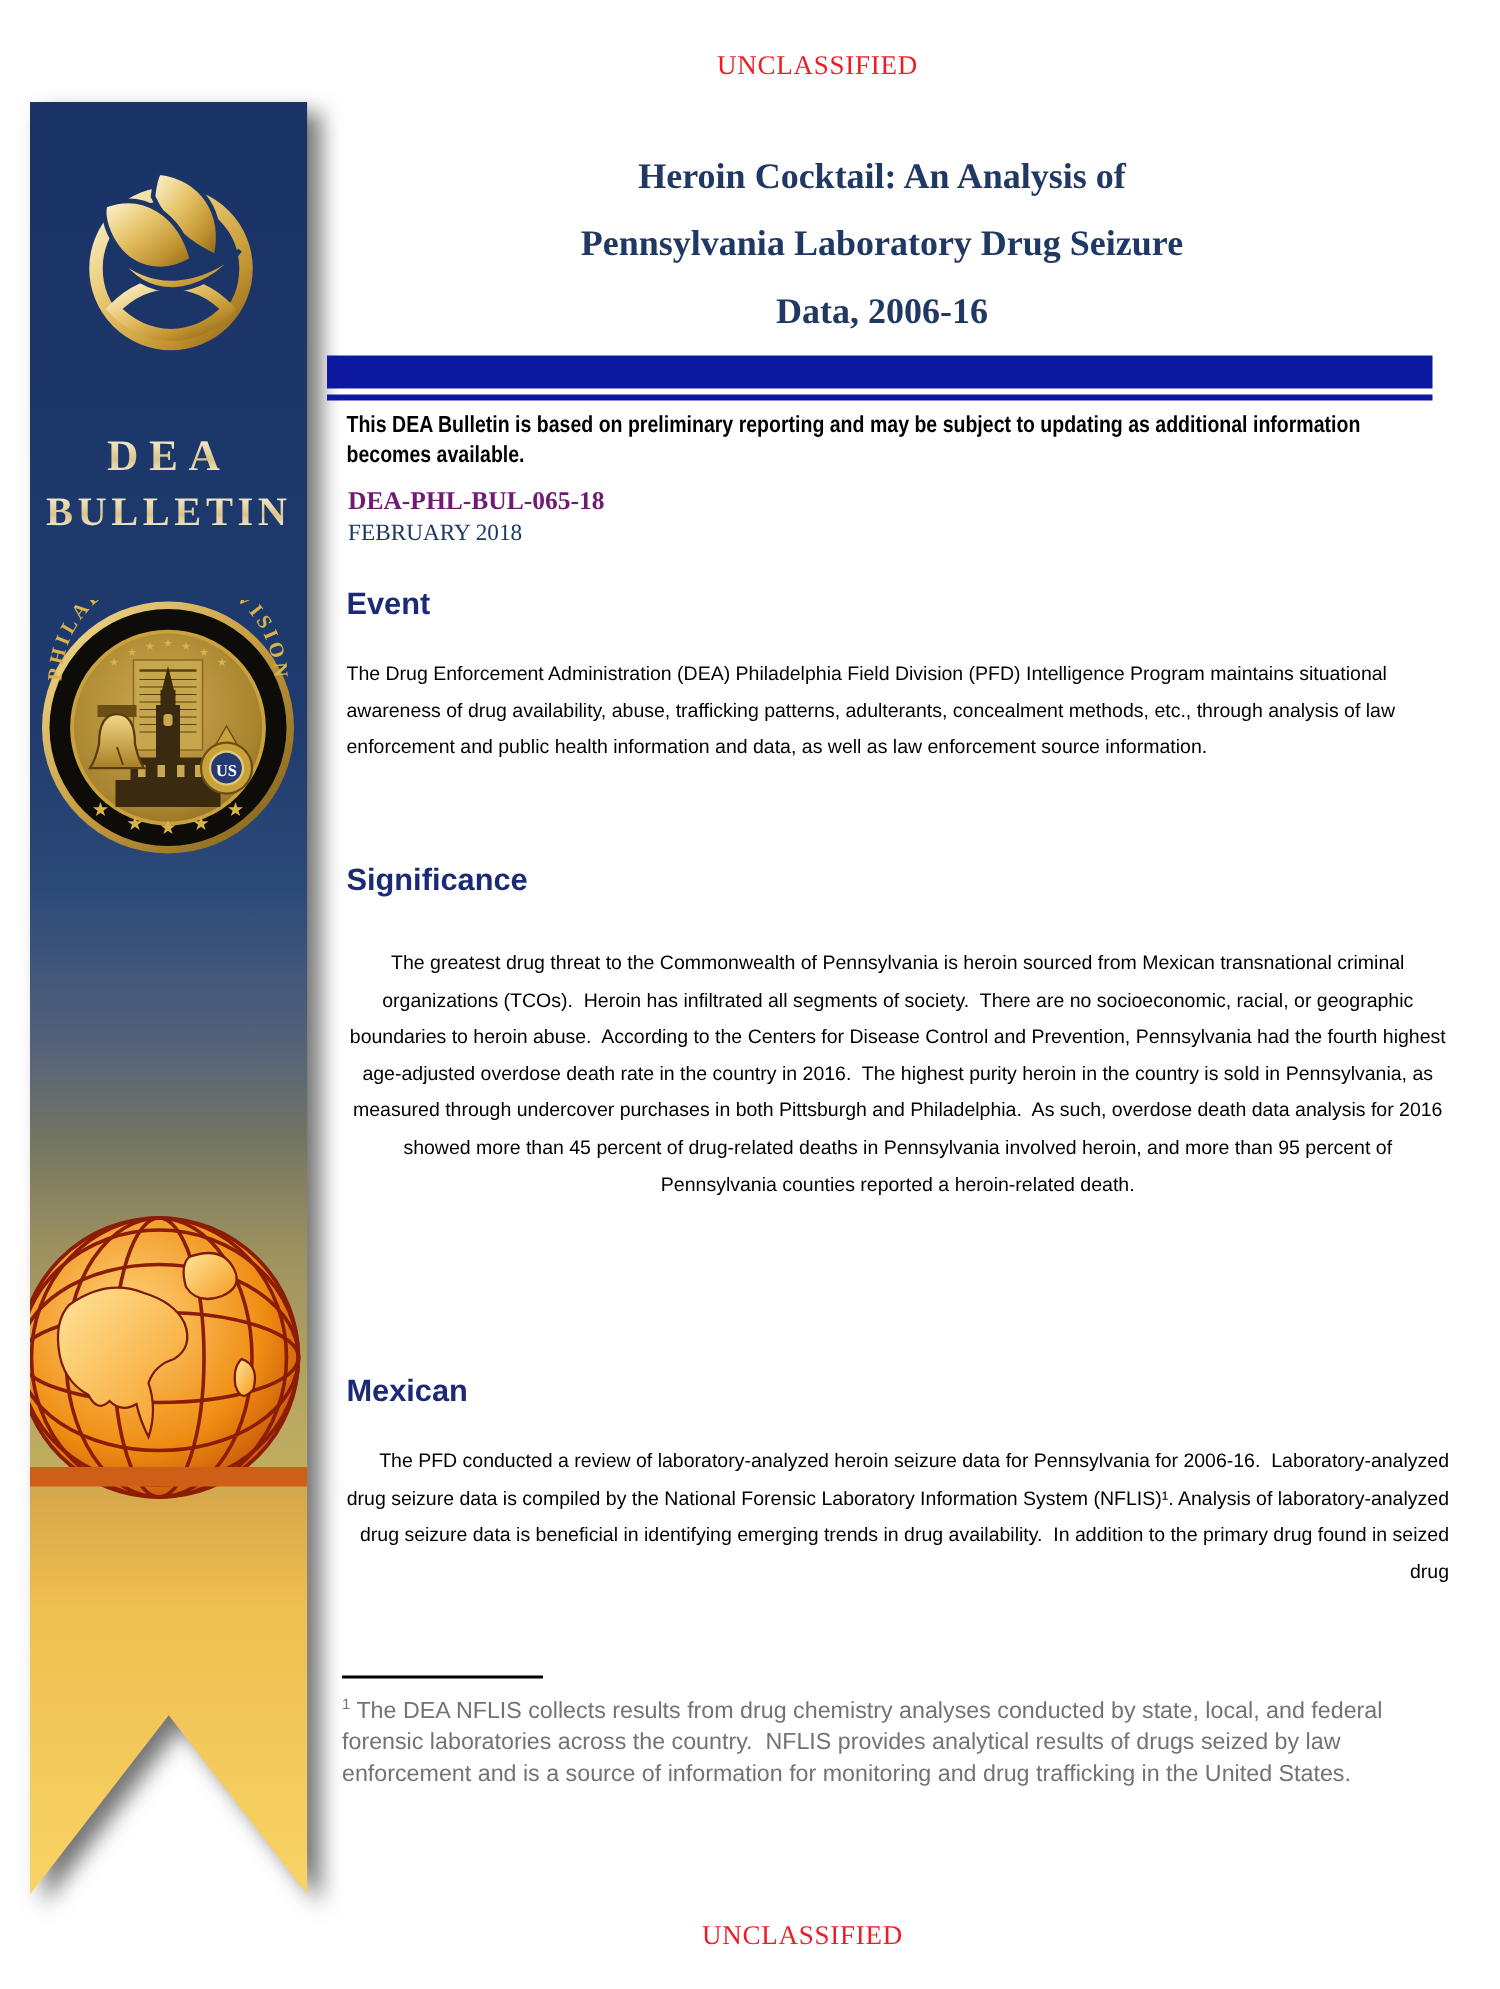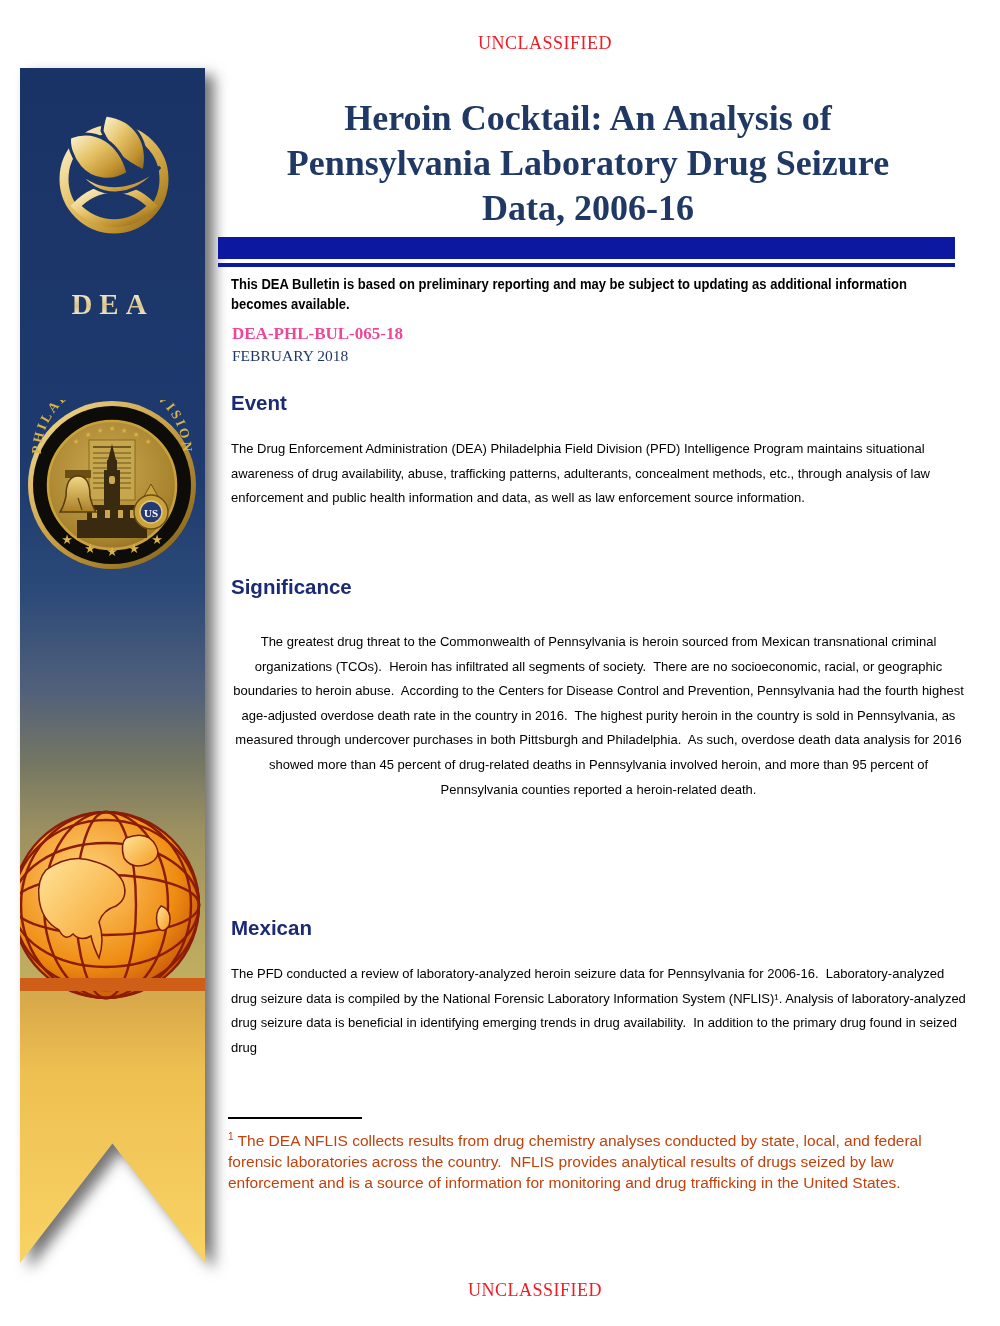--- a/index.html
+++ b/index.html
@@ -27,43 +27,43 @@
   #pub-name{position:absolute;left:0;width:185px;top:258px;text-align:center;
         font-family:"Liberation Serif",serif;font-weight:bold;font-size:27px;letter-spacing:3px;
         background:linear-gradient(180deg,#fff9e6 0%,#d9c58c 55%,#fffdf2 100%);
         -webkit-background-clip:text;background-clip:text;color:transparent;}
   #division-seal{position:absolute;left:7px;top:332px;width:170px;height:170px;}
   #globe{position:absolute;left:-9px;top:742px;width:190px;height:190px;}
   #orange-band{position:absolute;left:0;top:910px;width:185px;height:13px;background:#cf5f17;}
 
   
   #doc-title{position:absolute;left:218px;top:96px;width:740px;text-align:center;
-        font-family:"Liberation Serif",serif;font-weight:bold;font-size:36px;line-height:45px;
+        font-family:"Liberation Serif",serif;font-weight:bold;font-size:24px;line-height:45px;
         color:#1f3864;white-space:pre-line;}
   #title-bar{position:absolute;left:218px;top:237px;width:737px;height:22px;background:#0d18a0;}
   #title-bar-rule{position:absolute;left:218px;top:263px;width:737px;height:4px;background:#0d18a0;}
 
   #disclaimer{position:absolute;left:231px;top:274px;width:862px;
         font-weight:bold;font-size:15.5px;line-height:20px;color:#000;
         transform:scaleX(.84);transform-origin:left top;white-space:pre-wrap;}
   #bulletin-number{position:absolute;left:232px;top:324px;
-        font-family:"Liberation Serif",serif;font-weight:bold;font-size:17px;color:#ec4899;}
+        font-family:"Liberation Serif",serif;font-weight:bold;font-size:17px;color:#701a75;}
   #bulletin-date{position:absolute;left:232px;top:347px;
         font-family:"Liberation Serif",serif;font-weight:normal;font-size:15.5px;color:#1f3864;}
 
   .section-heading{position:absolute;left:231px;font-weight:bold;font-size:20.5px;color:#1b2a75;}
   .section-body{position:absolute;left:231px;width:735px;font-size:13px;line-height:24.6px;
         color:#000;white-space:pre-wrap;}
   #heading-event{top:391px;}   #body-event{top:437px;}
   #heading-significance{top:575px;} #body-significance{top:630px;text-align:center;}
-  #heading-details{top:916px;}  #body-details{top:962px;}
+  #heading-details{top:916px;}  #body-details{top:962px;text-align:right;}
 
   #footnote-rule{position:absolute;left:228px;top:1117px;width:134px;height:2px;background:#000;}
   #footnote{position:absolute;left:228px;top:1126px;width:732px;font-size:15.5px;line-height:21px;
-        color:#c2410c;white-space:pre-wrap;}
+        color:#737373;white-space:pre-wrap;}
   #footnote sup{font-size:10px;}
 </style>
 </head>
 <body>
 
 <div id="page">
 
   <div id="classification-top" class="classification">UNCLASSIFIED</div>
 
   <div id="sidebar-wrap">
@@ -79,20 +79,21 @@
           </linearGradient>
         </defs>
         <circle cx="66" cy="70" r="50" fill="none" stroke="url(#gold2)" stroke-width="9"></circle>
         <path d="M 28,97 C 50,74 82,74 104,97 C 82,120 50,120 28,97 Z" fill="none" stroke="url(#gold2)" stroke-width="8"></path>
         <path d="M 30,62 C 55,84 85,80 112,58 C 86,92 48,92 30,62 Z" fill="url(#gold2)" stroke="#1b3568" stroke-width="3"></path>
         <path d="M 58,6 C 88,10 102,34 96,62 C 78,54 62,40 54,22 C 55,14 56,9 58,6 Z" fill="url(#gold2)" stroke="#1b3568" stroke-width="3"></path>
         <path d="M 22,28 C 48,18 72,34 80,64 C 64,74 44,72 32,58 C 24,48 20,36 22,28 Z" fill="url(#gold2)" stroke="#1b3568" stroke-width="3"></path>
       </svg>
 
       <div id="org-name">DEA</div>
+      <div id="pub-name">BULLETIN</div>
 
       <svg id="division-seal" viewBox="0 0 170 170">
         <defs>
           <linearGradient id="coinRim" x1="0" y1="0" x2="1" y2="1">
             <stop offset="0" stop-color="#f5e09a"></stop>
               <stop offset="0.5" stop-color="#c79d3f"></stop>
               <stop offset="1" stop-color="#7a5a16"></stop>
           </linearGradient>
           <radialGradient id="coinFace" cx="0.45" cy="0.4" r="0.75">
             <stop offset="0" stop-color="#c9a84f"></stop>

